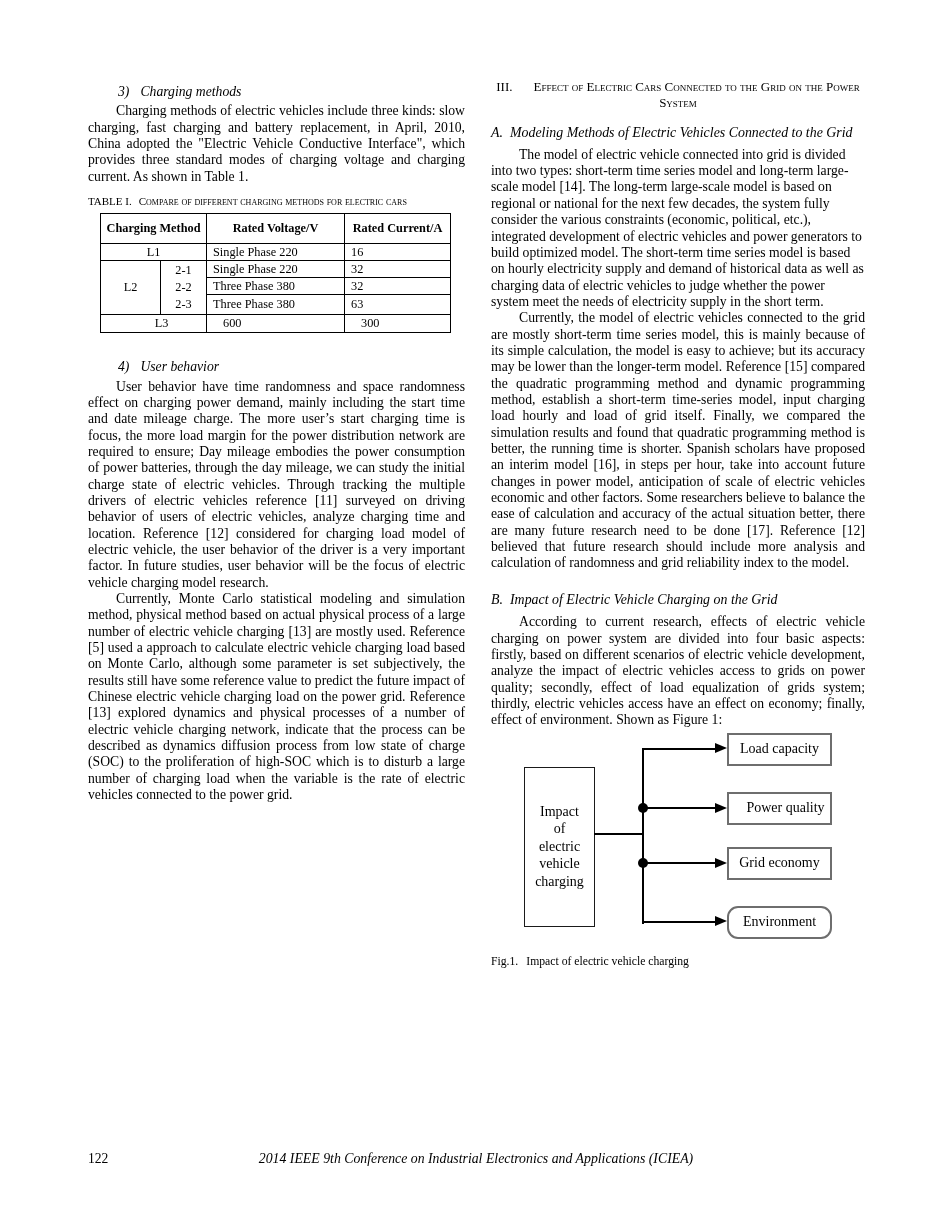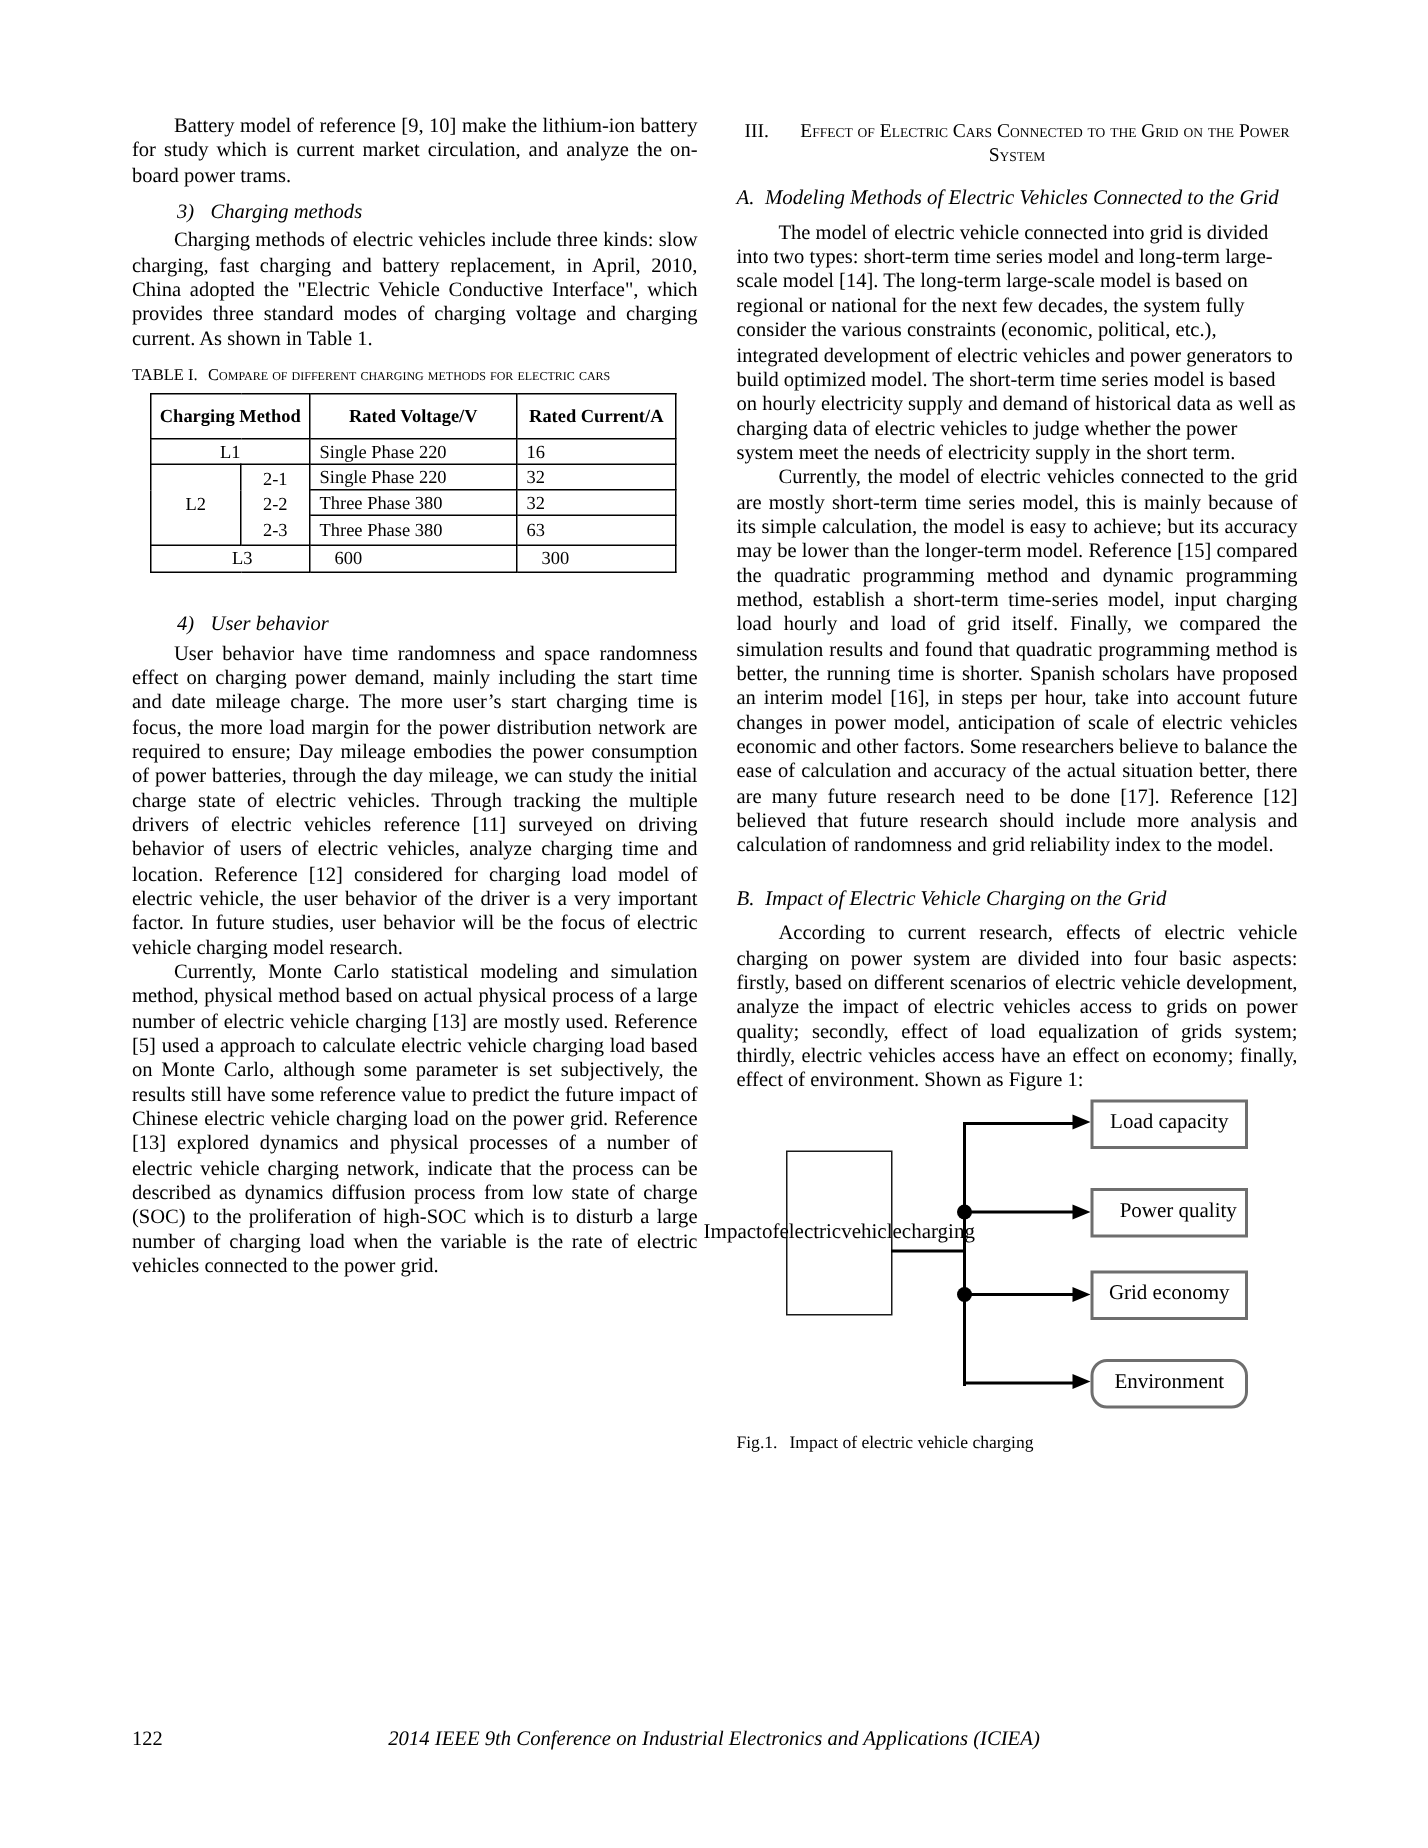--- a/index.html
+++ b/index.html
@@ -61,22 +61,22 @@
   table.cmp td.substack span { display:block; line-height:16.9px; }
 
   
   .figure-area { position:relative; height:208px; margin-top:4px; }
   .fig-box {
     position:absolute; box-sizing:border-box; background:#fff;
     display:flex; align-items:center; justify-content:center;
     font-size:14px; text-align:center;
   }
   .src-box {
-    left:33px; top:34px; width:71px; height:110px;
-    border:1.5px solid #1a1a1a; line-height:17.5px;
+    left:33px; top:34px; width:71px; height:160px;
+    border:1.5px solid #1a1a1a; flex-direction:column; line-height:17.5px;
   }
   .src-box span { display:block; }
   .tgt-box {
     left:236px; width:105px; height:33px;
     border:2px solid #6e6e6e;
   }
   #tgt-0 { top:0; } #tgt-1 { top:59px;padding-left:12px; } #tgt-2 { top:114px; } #tgt-3 { top:173px;border-radius:11px; }
   .fig-line { position:absolute; background:#000; }
   .trunk   { left:151px; top:15px; width:2px; height:176px; }
   .stem    { left:103px; top:100px; width:49px; height:2px; }
@@ -105,21 +105,20 @@
   #footer-conference {
     position:absolute; left:0; right:0; top:1151px;
     text-align:center; font-style:italic; font-size:13.8px;
   }
 </style>
 </head>
 <body>
 
 <div class="col" id="left-col">
 
-  <p class="body">Battery model of reference [9, 10] make the lithium-ion battery for study which is current market circulation, and analyze the on-board power trams.</p>
 
   <p class="sub-heading">
     <span class="lbl">3)</span><span>Charging methods</span>
   </p>
 
   <p class="body">Charging methods of electric vehicles include three kinds: slow charging, fast charging and battery replacement, in April, 2010, China adopted the "Electric Vehicle Conductive Interface", which provides three standard modes of charging voltage and charging current. As shown in Table 1.</p>
 
   <p class="table-caption">
     <span class="cap-label">TABLE I.</span><span class="sc">Compare of different charging methods for electric cars</span>
   </p>

